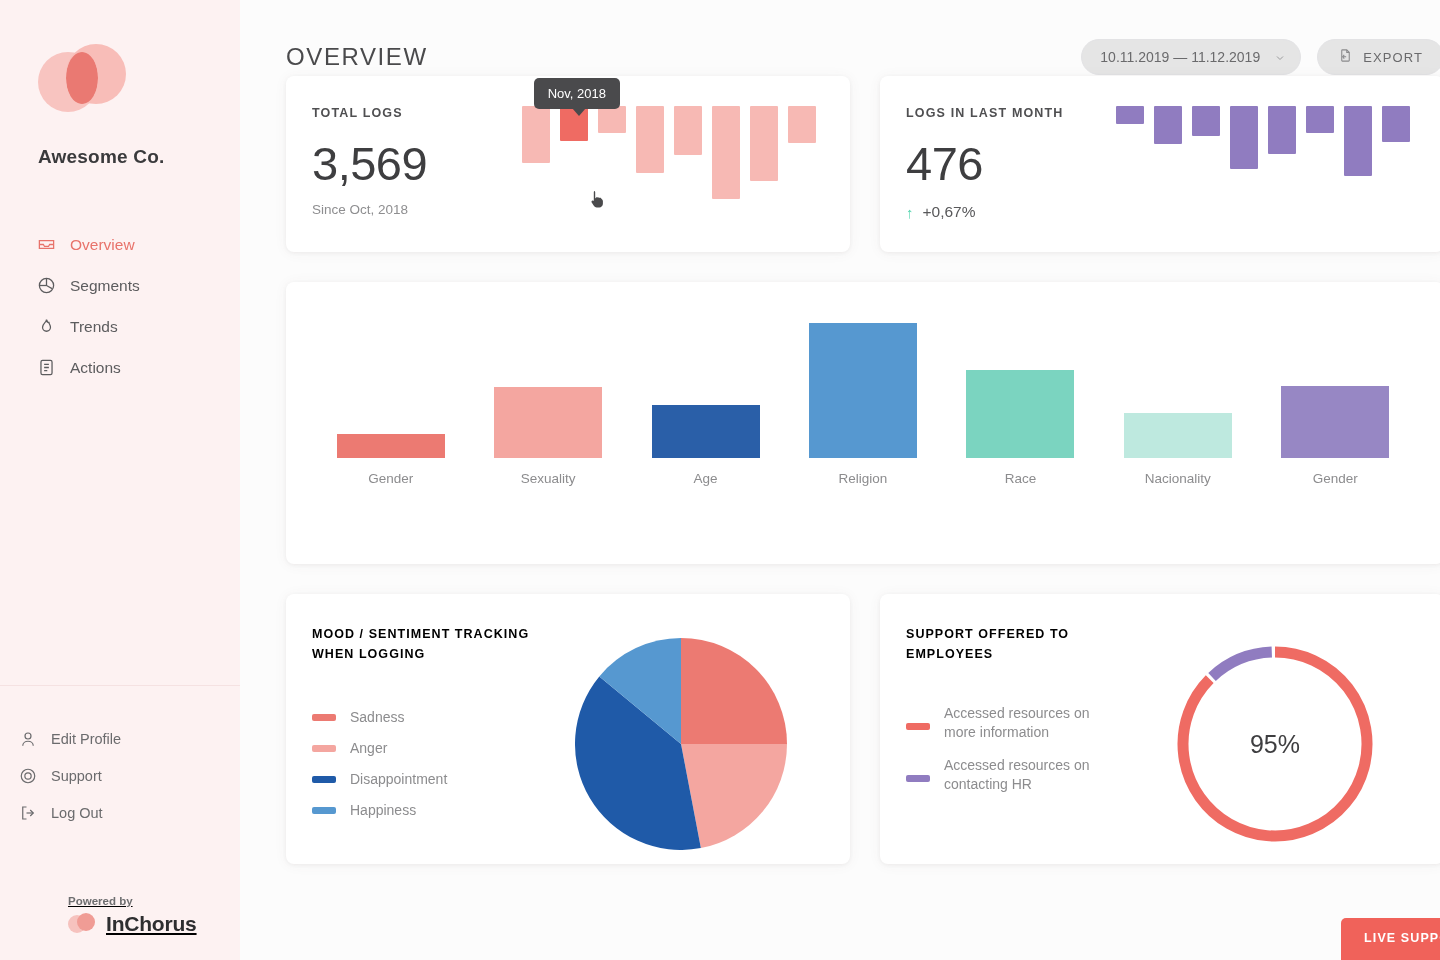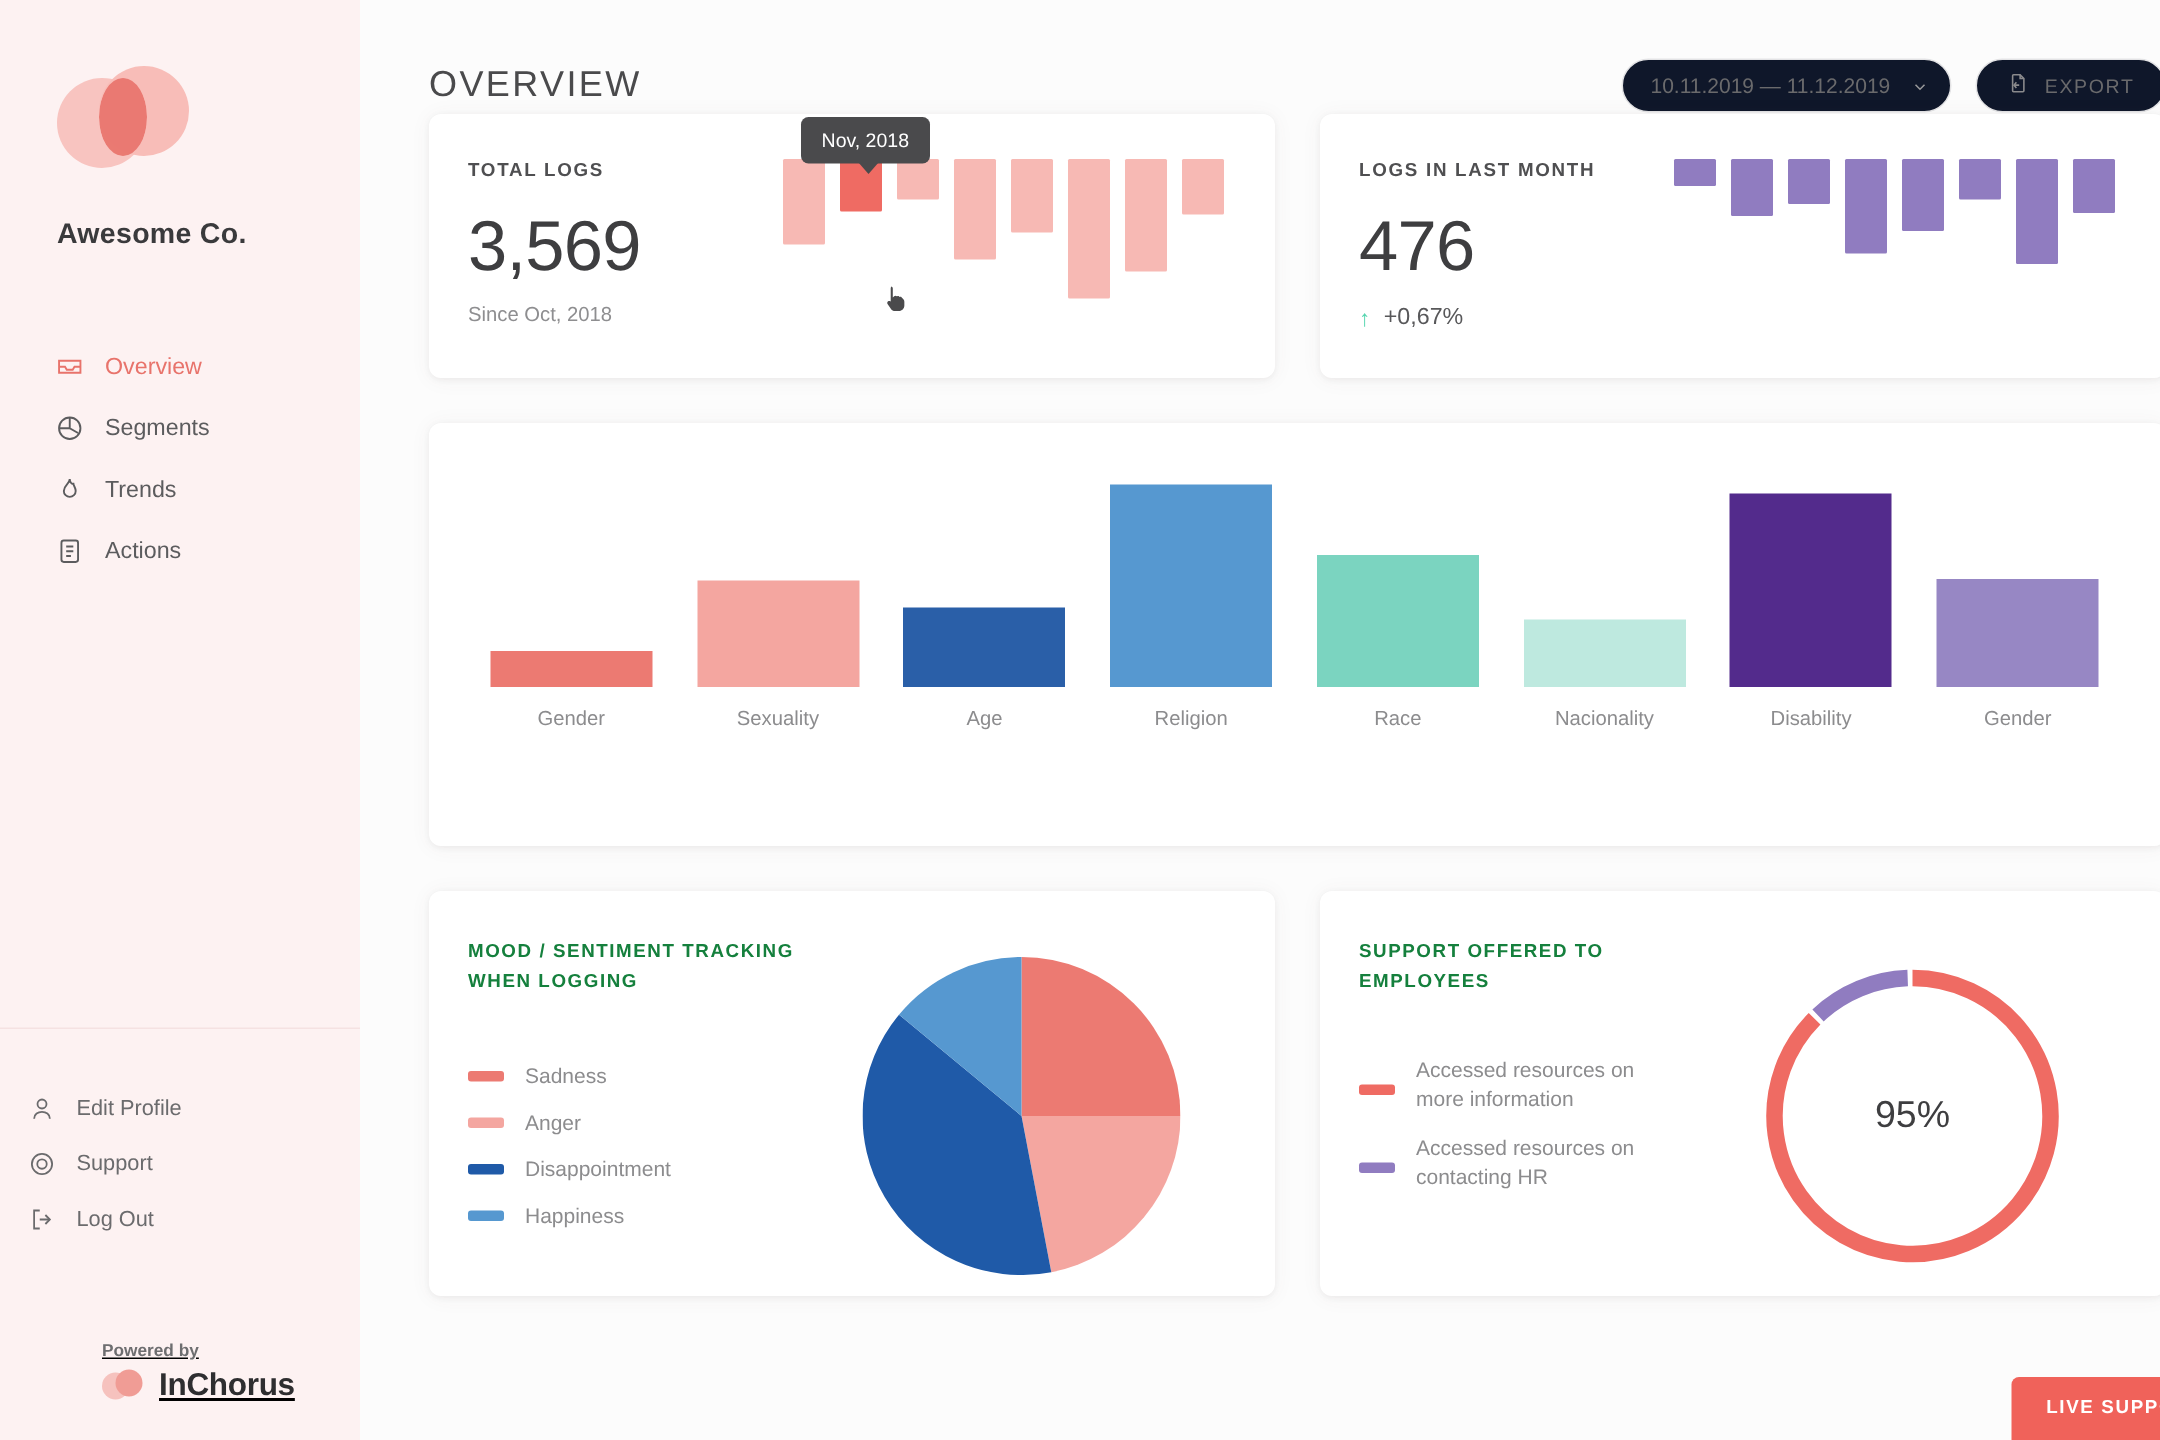--- a/index.html
+++ b/index.html
@@ -67,21 +67,21 @@
     position: relative; padding: 0 48px 0 46px;
   }
   .topbar {
     display: flex; align-items: center; justify-content: space-between;
     padding-top: 38px; height: 76px;
   }
   .page-title { font-size: 24px; letter-spacing: 1.6px; color: #4A4A4C; font-weight: 400; }
   .top-actions { display: flex; align-items: center; gap: 16px; }
   .pill {
     border: 1px solid #E3E3E5; border-radius: 22px; height: 36px;
-    display: flex; align-items: center; background: #0f172a; cursor: pointer;
+    display: flex; align-items: center; background: #e5e5e5; cursor: pointer;
   }
   .daterange { padding: 0 14px 0 18px; gap: 14px; color: #6A6A6C; font-size: 14px; }
   .chev { width: 12px; height: 12px; }
   .export { padding: 0 20px; gap: 10px; color: #6A6A6C; font-size: 13px; letter-spacing: 1.1px; }
 
   
   .card {
     background: #fff; border-radius: 8px;
     box-shadow: 0 1px 4px rgba(90,70,70,.07), 0 1px 14px rgba(90,70,70,.05);
   }
@@ -127,21 +127,21 @@
   }
   .cf-chart { display: flex; align-items: flex-end; height: 160px; margin-top: 18px; }
   .cf-col { flex: 1; display: flex; flex-direction: column; align-items: center; justify-content: flex-end; }
   .cf-bar { width: 108px; }
   .cf-label { margin-top: 13px; font-size: 13.5px; color: #8C8C8E; }
 
   
   .row-2 { margin-top: 30px; }
   .bot-card { flex: 1; height: 270px; padding: 30px 30px 0 26px; display: flex; position: relative; }
   .bot-left { width: 230px; }
-  .bot-title { font-size: 12.5px; font-weight: 700; letter-spacing: 1.05px; color: #15803d; line-height: 20px; }
+  .bot-title { font-size: 12.5px; font-weight: 700; letter-spacing: 1.05px; color: #000000; line-height: 20px; }
   .legend { margin-top: 44px; display: flex; flex-direction: column; gap: 12px; }
   .legend-row { display: flex; align-items: flex-start; gap: 14px; }
   .swatch { width: 24px; height: 7px; border-radius: 2px; margin-top: 6px; flex: 0 0 24px; }
   .legend-text { font-size: 14px; color: #8C8C8E; line-height: 19px; }
   .legend.wide .legend-row { gap: 14px; align-items: center; }
   .legend.wide .legend-text { width: 165px; }
   .legend.wide { margin-top: 40px; gap: 14px; }
   .chart-right { flex: 1; display: flex; align-items: center; justify-content: center; position: relative; }
 
   .donut-center {
@@ -349,24 +349,20 @@
           </div>
           <div class="cf-col">
             <div class="cf-bar" style="height: 88px; background: rgb(123, 212, 192);"></div>
             <div class="cf-label">Race</div>
           </div>
           <div class="cf-col">
             <div class="cf-bar" style="height: 45px; background: rgb(190, 233, 223);"></div>
             <div class="cf-label">Nacionality</div>
           </div>
           <div class="cf-col">
-            <div class="cf-bar" style="height: 129px; background: rgb(83, 43, 140);"></div>
-            <div class="cf-label">Disability</div>
-          </div>
-          <div class="cf-col">
             <div class="cf-bar" style="height: 72px; background: rgb(151, 135, 196);"></div>
             <div class="cf-label">Gender</div>
           </div>
         </div>
     </section>
 
     <div class="row row-2">
       <section class="card bot-card">
         <div class="bot-left">
           <div class="bot-title">MOOD / SENTIMENT TRACKING WHEN LOGGING</div>

